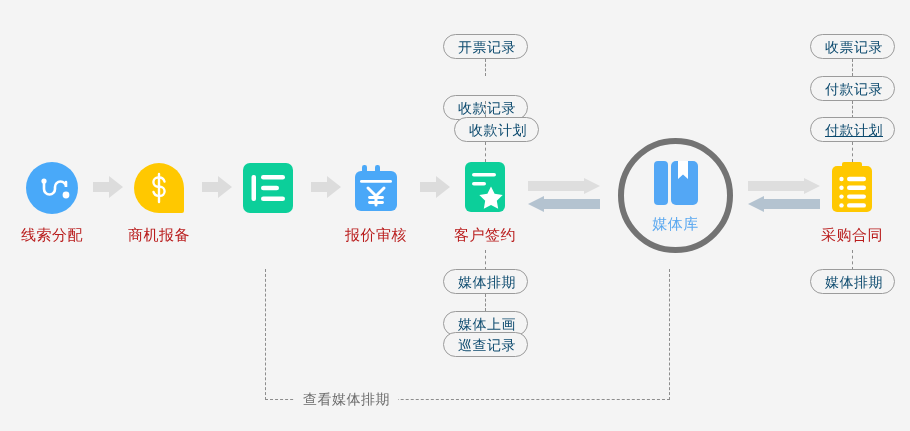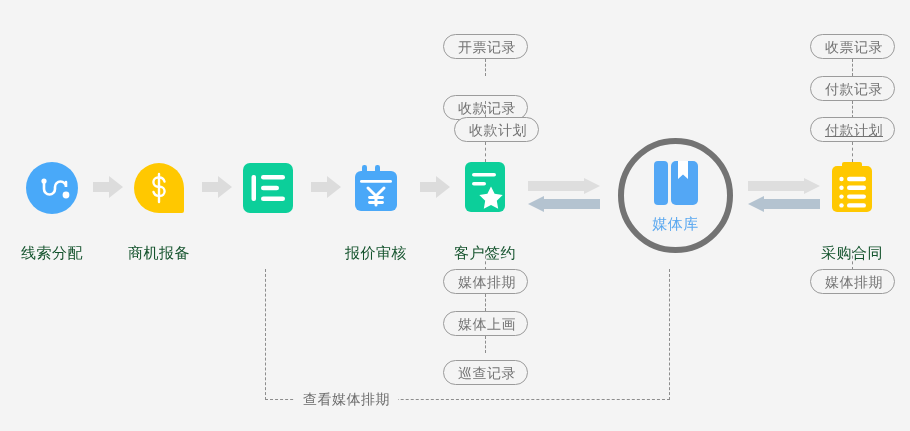--- a/index.html
+++ b/index.html
@@ -13,21 +13,21 @@
   #stage{position:absolute;left:0;top:0;width:910px;height:431px;}
 
   
   .pill{
     position:absolute;
     height:25px;
     line-height:25px;
     border:1px solid #9b9b9b;
     border-radius:13px;
     background:#f4f4f4;
-    color:#737373;
+    color:#0c4a6e;
     font-size:14px;
     text-align:center;
     white-space:nowrap;
     padding:0 14px;
     box-sizing:border-box;
     letter-spacing:.5px;
   }
 
   
   .vdash{
@@ -51,23 +51,23 @@
     font-size:14px;
     padding:0 8px;
     white-space:nowrap;
     letter-spacing:.5px;
   }
 
   
   .step{position:absolute;width:100px;text-align:center;}
   .step .icon{height:56px;display:flex;align-items:center;justify-content:center;}
   .step .caption{
-    margin-top:28px;
+    margin-top:10px;
     font-size:15px;
-    color:#14532d;
+    color:#b91c1c;
     white-space:nowrap;
     letter-spacing:.5px;
   }
 
   
   .circle-node{
     position:absolute;
     width:115px;height:115px;
     border:6px solid #737373;
     border-radius:50%;
@@ -114,21 +114,21 @@
   <div class="pill" style="left:810px;top:117px;width:85px;text-decoration:underline;">付款计划</div>
   <div class="vdash" style="left:852px;top:142px;height:20px;"></div>
 
   <div class="vdash" style="left:485px;top:250px;height:20px;"></div>
   <div class="pill" style="left:443px;top:269px;width:85px;">媒体排期</div>
   <div class="vdash" style="left:485px;top:294px;height:17px;"></div>
 
   <div class="pill" style="left:443px;top:311px;width:85px;">媒体上画</div>
   <div class="vdash" style="left:485px;top:336px;height:17px;"></div>
 
-  <div class="pill" style="left:443px;top:360px;width:85px;">巡查记录</div>
+  <div class="pill" style="left:443px;top:332px;width:85px;">巡查记录</div>
 
   <div class="vdash" style="left:852px;top:250px;height:20px;"></div>
   <div class="pill" style="left:810px;top:269px;width:85px;">媒体排期</div>
 
   <div class="group-box" style="left:265px;top:269px;width:405px;height:131px;"></div>
   <div class="group-label" style="left:295px;top:391px;">查看媒体排期</div>
 
   <div class="step" style="left:2px;top:160px;">
     <div class="icon">
       <svg width="52" height="52" viewBox="0 0 52 52" aria-hidden="true">

